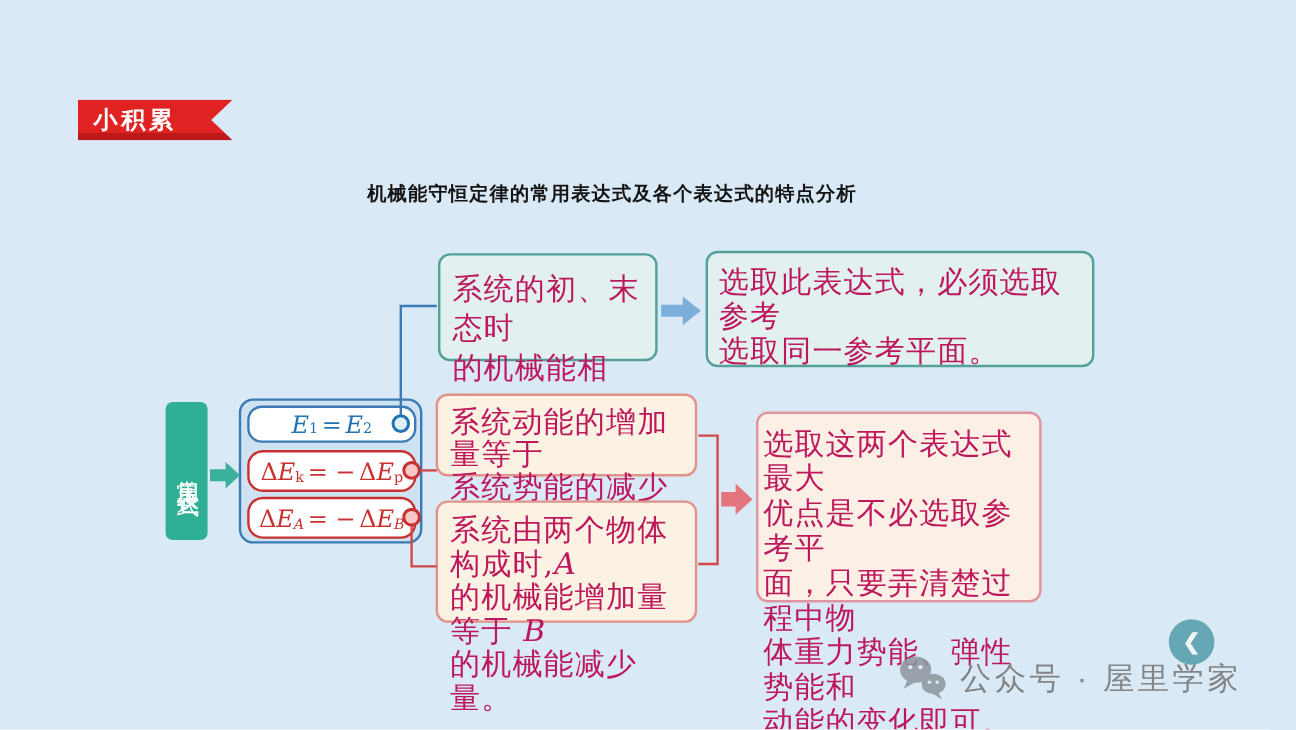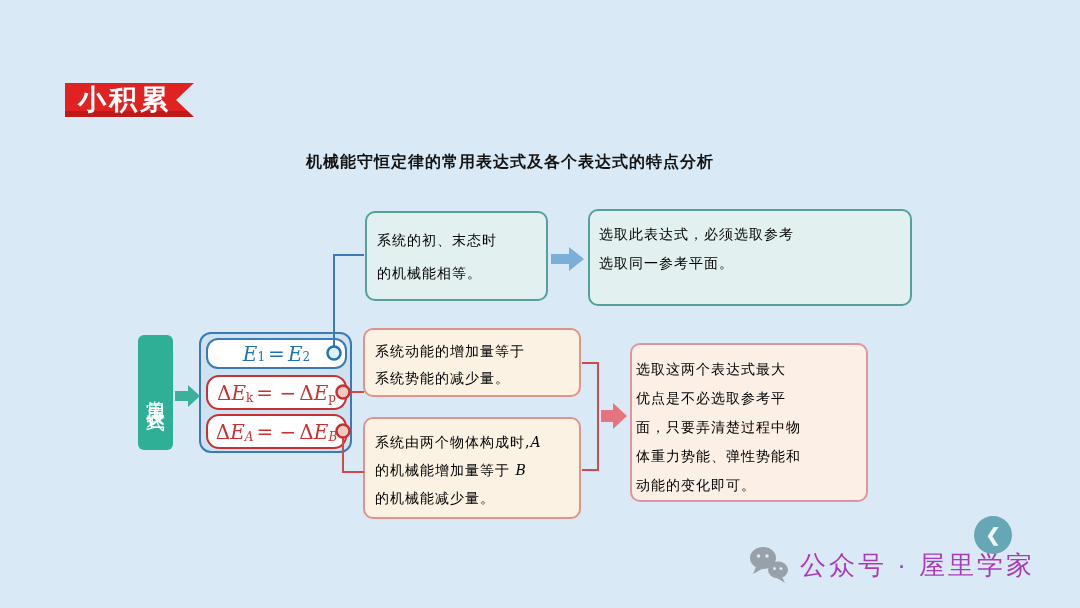--- a/index.html
+++ b/index.html
@@ -8,31 +8,31 @@
     background:#d9e9f5;
     font-family:"Liberation Sans", sans-serif;
   }
   
   .badge {
     position:absolute; left:65px; top:83px; width:129px; height:34px;
     background:linear-gradient(to bottom,#e12222 82%,#bd1919 82%);
     clip-path:polygon(0 0,100% 0,calc(100% - 18px) 50%,100% 100%,0 100%);
     display:flex; align-items:center; padding-left:13px; box-sizing:border-box;
   }
-  .badge span { color:#fff; font-weight:bold; font-size:28px; letter-spacing:3px; }
+  .badge span { color:#fff; font-weight:bold; font-size:20px; letter-spacing:3px; }
   
   .title {
     position:absolute; left:0; top:152px; width:1020px; margin:0;
     text-align:center; font-size:16px; font-weight:bold; color:#141414; letter-spacing:1px;
   }
   
   .note {
     position:absolute; box-sizing:border-box;
     font-family:"DejaVu Serif","Liberation Serif",serif;
-    color:#000000; font-size:14px; letter-spacing:1px;
+    color:#be185d; font-size:25px; letter-spacing:1px;
   }
   .cyan { background:#e2f1ef; border:2px solid #54a09b; border-radius:10px; }
   .pink { background:#fcf2e3; border:2px solid #e0928b; border-radius:10px; }
   #note-equal { left:365px; top:211px; width:183px; height:90px; padding:11px 10px; line-height:33px; }
   #note-ref   { left:588px; top:209px; width:324px; height:97px; padding:9px 9px;  line-height:29px; }
   #note-kp    { left:363px; top:328px; width:218px; height:69px; padding:8px 10px; line-height:27px; }
   #note-two   { left:363px; top:417px; width:218px; height:102px; padding:9px 10px; line-height:28px; }
   #note-adv   { left:630px; top:343px; width:238px; height:159px; padding:10px 4px; line-height:29px;
                 background:#fcefe5; border-color:#df94a0; }
   .var { font-style:italic; }
@@ -68,21 +68,21 @@
   .overlay { position:absolute; left:0; top:0; pointer-events:none; }
   .ln-blue { stroke:#3b7ab6; stroke-width:2; fill:none; }
   .ln-red  { stroke:#cf4a4a; stroke-width:2; fill:none; }
   .dot-blue{ fill:#dff0fb; stroke:#2273b3; stroke-width:2.5; }
   .dot-red { fill:#f7c8c4; stroke:#c93030; stroke-width:2.5; }
   
   .watermark {
     position:absolute; left:748px; top:545px; display:flex; align-items:center; gap:10px;
     opacity:0.85;
   }
-  .watermark .wm-text { color:#a21caf; font-size:26px; letter-spacing:3px; }
+  .watermark .wm-text { color:#737373; font-size:26px; letter-spacing:3px; }
   .back-btn {
     position:absolute; left:974px; top:516px; width:38px; height:38px; border-radius:50%;
     background:rgba(77,152,167,0.82); display:flex; align-items:center; justify-content:center;
     border:none; cursor:pointer;
   }
   .back-btn span { color:#eef5f6; font-size:18px; font-weight:bold; line-height:1; }
 </style>
 </head>
 <body>
 

